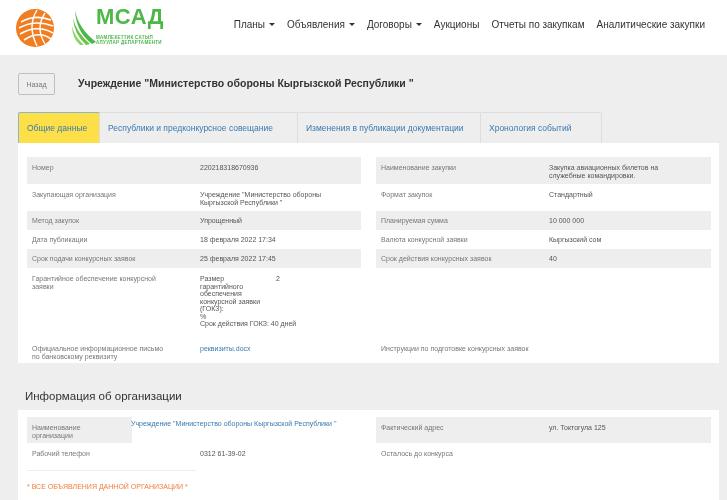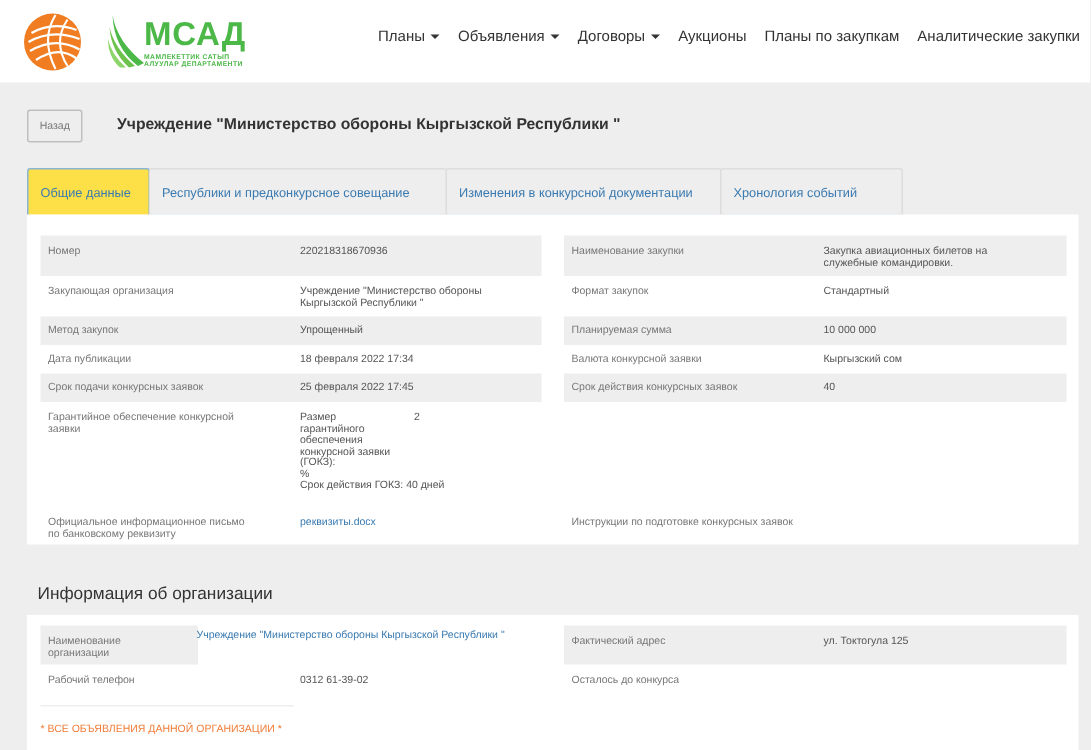--- a/index.html
+++ b/index.html
@@ -3,23 +3,23 @@
 <meta charset="utf-8">
 <style>
   * { box-sizing: border-box; margin: 0; padding: 0; }
   html, body { width: 727px; height: 500px; overflow: hidden; }
   body { background: #eeeeee; font-family: "DejaVu Sans", "Liberation Sans", sans-serif; color: #555; position: relative; }
 
   
   .header { position: absolute; left: 0; top: 0; width: 727px; height: 55px; background: #ffffff; }
   .globe { position: absolute; left: 15px; top: 8px; width: 40px; height: 40px; }
   .logo-mark { position: absolute; left: 70px; top: 8px; width: 30px; height: 40px; }
-  .logo-text { position: absolute; left: 96px; top: 10px; color: #4cb848; font-size: 22px; font-weight: bold; letter-spacing: 0.5px; font-family: "Liberation Sans", sans-serif; }
+  .logo-text { position: absolute; left: 96px; top: 4px; color: #4cb848; font-size: 22px; font-weight: bold; letter-spacing: 0.5px; font-family: "Liberation Sans", sans-serif; }
   .logo-sub { position: absolute; left: 96px; top: 35px; color: #4cb848; font-size: 4.5px; line-height: 5px; font-weight: bold; letter-spacing: 0.3px; font-family: "Liberation Sans", sans-serif; }
-  .nav { position: absolute; right: 7px; top: 19px; display: flex; gap: 0; font-size: 10px; color: #333; font-family: "Liberation Sans", sans-serif; }
+  .nav { position: absolute; right: 22px; top: 19px; display: flex; gap: 0; font-size: 10px; color: #333; font-family: "Liberation Sans", sans-serif; }
   .nav-item { margin-left: 12px; white-space: nowrap; display: flex; align-items: center; cursor: pointer; }
   .caret { display: inline-block; width: 0; height: 0; border-left: 3px solid transparent; border-right: 3px solid transparent; border-top: 3px solid #333; margin-left: 4px; }
 
   
   .back-btn { position: absolute; left: 18px; top: 73px; width: 37px; height: 22px; border: 1px solid #bfbfbf; border-radius: 2px; background: #eeeeee; font-size: 7px; color: #777; display: flex; align-items: center; justify-content: center; font-family: "Liberation Sans", sans-serif; }
   .page-title { position: absolute; left: 78px; top: 77px; font-size: 10.5px; font-weight: bold; color: #333; font-family: "Liberation Sans", sans-serif; }
 
   
   .tabs { position: absolute; left: 18px; top: 112px; height: 32px; display: flex; }
   .tab { height: 32px; padding: 0 8px; border: 1px solid #dddddd; border-bottom: 1px solid #8ab5d2; background: #eeeeee; font-size: 8.5px; color: #3a7ab0; display: flex; align-items: center; white-space: nowrap; font-family: "Liberation Sans", sans-serif; margin-right: -1px; border-radius: 2px 2px 0 0; }
@@ -75,35 +75,35 @@
         <span class="caret"></span>
       </div>
     <div class="nav-item">
         <span>Договоры</span>
         <span class="caret"></span>
       </div>
     <div class="nav-item">
         <span>Аукционы</span>
       </div>
     <div class="nav-item">
-        <span>Планы по закупкам</span>
+        <span>Отчеты по закупкам</span>
       </div>
     <div class="nav-item">
         <span>Аналитические закупки</span>
       </div>
   </div>
 </div>
 
 <div class="back-btn">Назад</div>
 <div class="page-title">Учреждение "Министерство обороны Кыргызской Республики "</div>
 
 <div class="tabs">
   <div class="tab active" style="width:82px;">Общие данные</div>
   <div class="tab" style="width:199px;">Республики и предконкурсное совещание</div>
-  <div class="tab" style="width:184px;">Изменения в конкурсной документации</div>
+  <div class="tab" style="width:184px;">Изменения в публикации документации</div>
   <div class="tab" style="width:122px;">Хронология событий</div>
 </div>
 
 <div class="panel">
 
   <div class="tbl" style="left:9px; top:14px; width:334px; height:205px;">
     <div class="row shade" style="top:0; height:27px;">
       <span class="k">Номер</span>
       <span class="v" style="left:173px;">220218318670936</span>
     </div>

